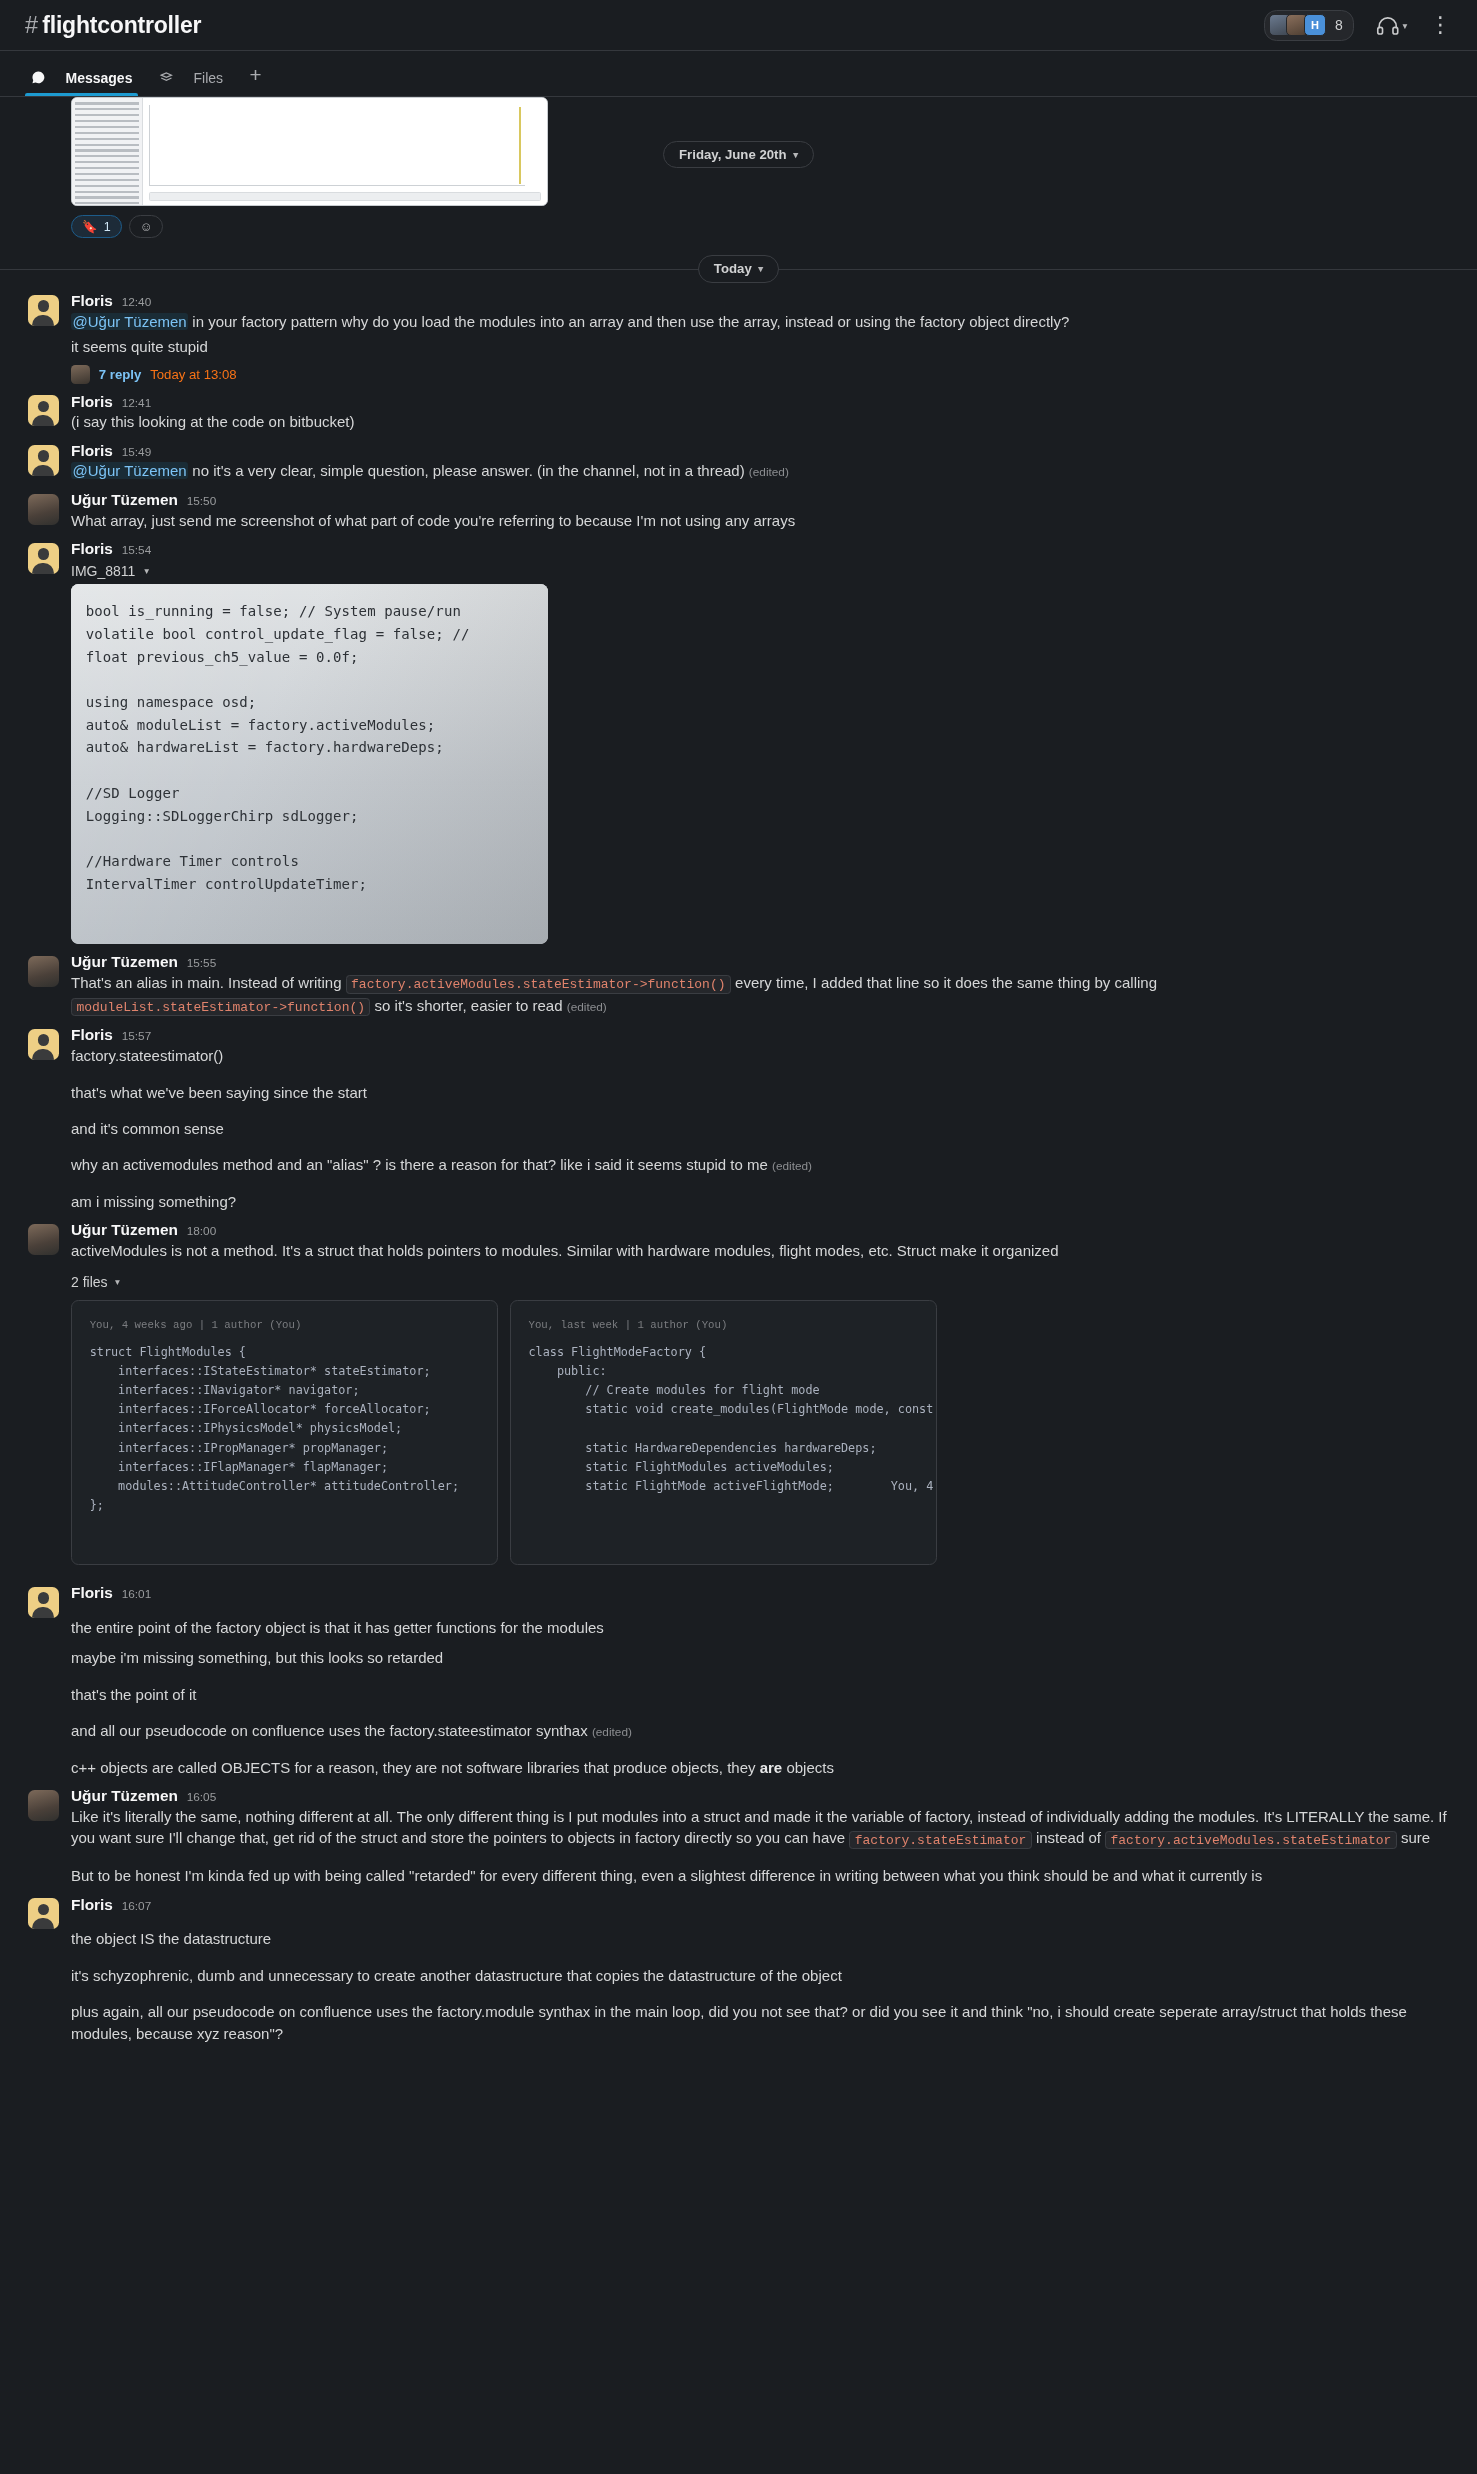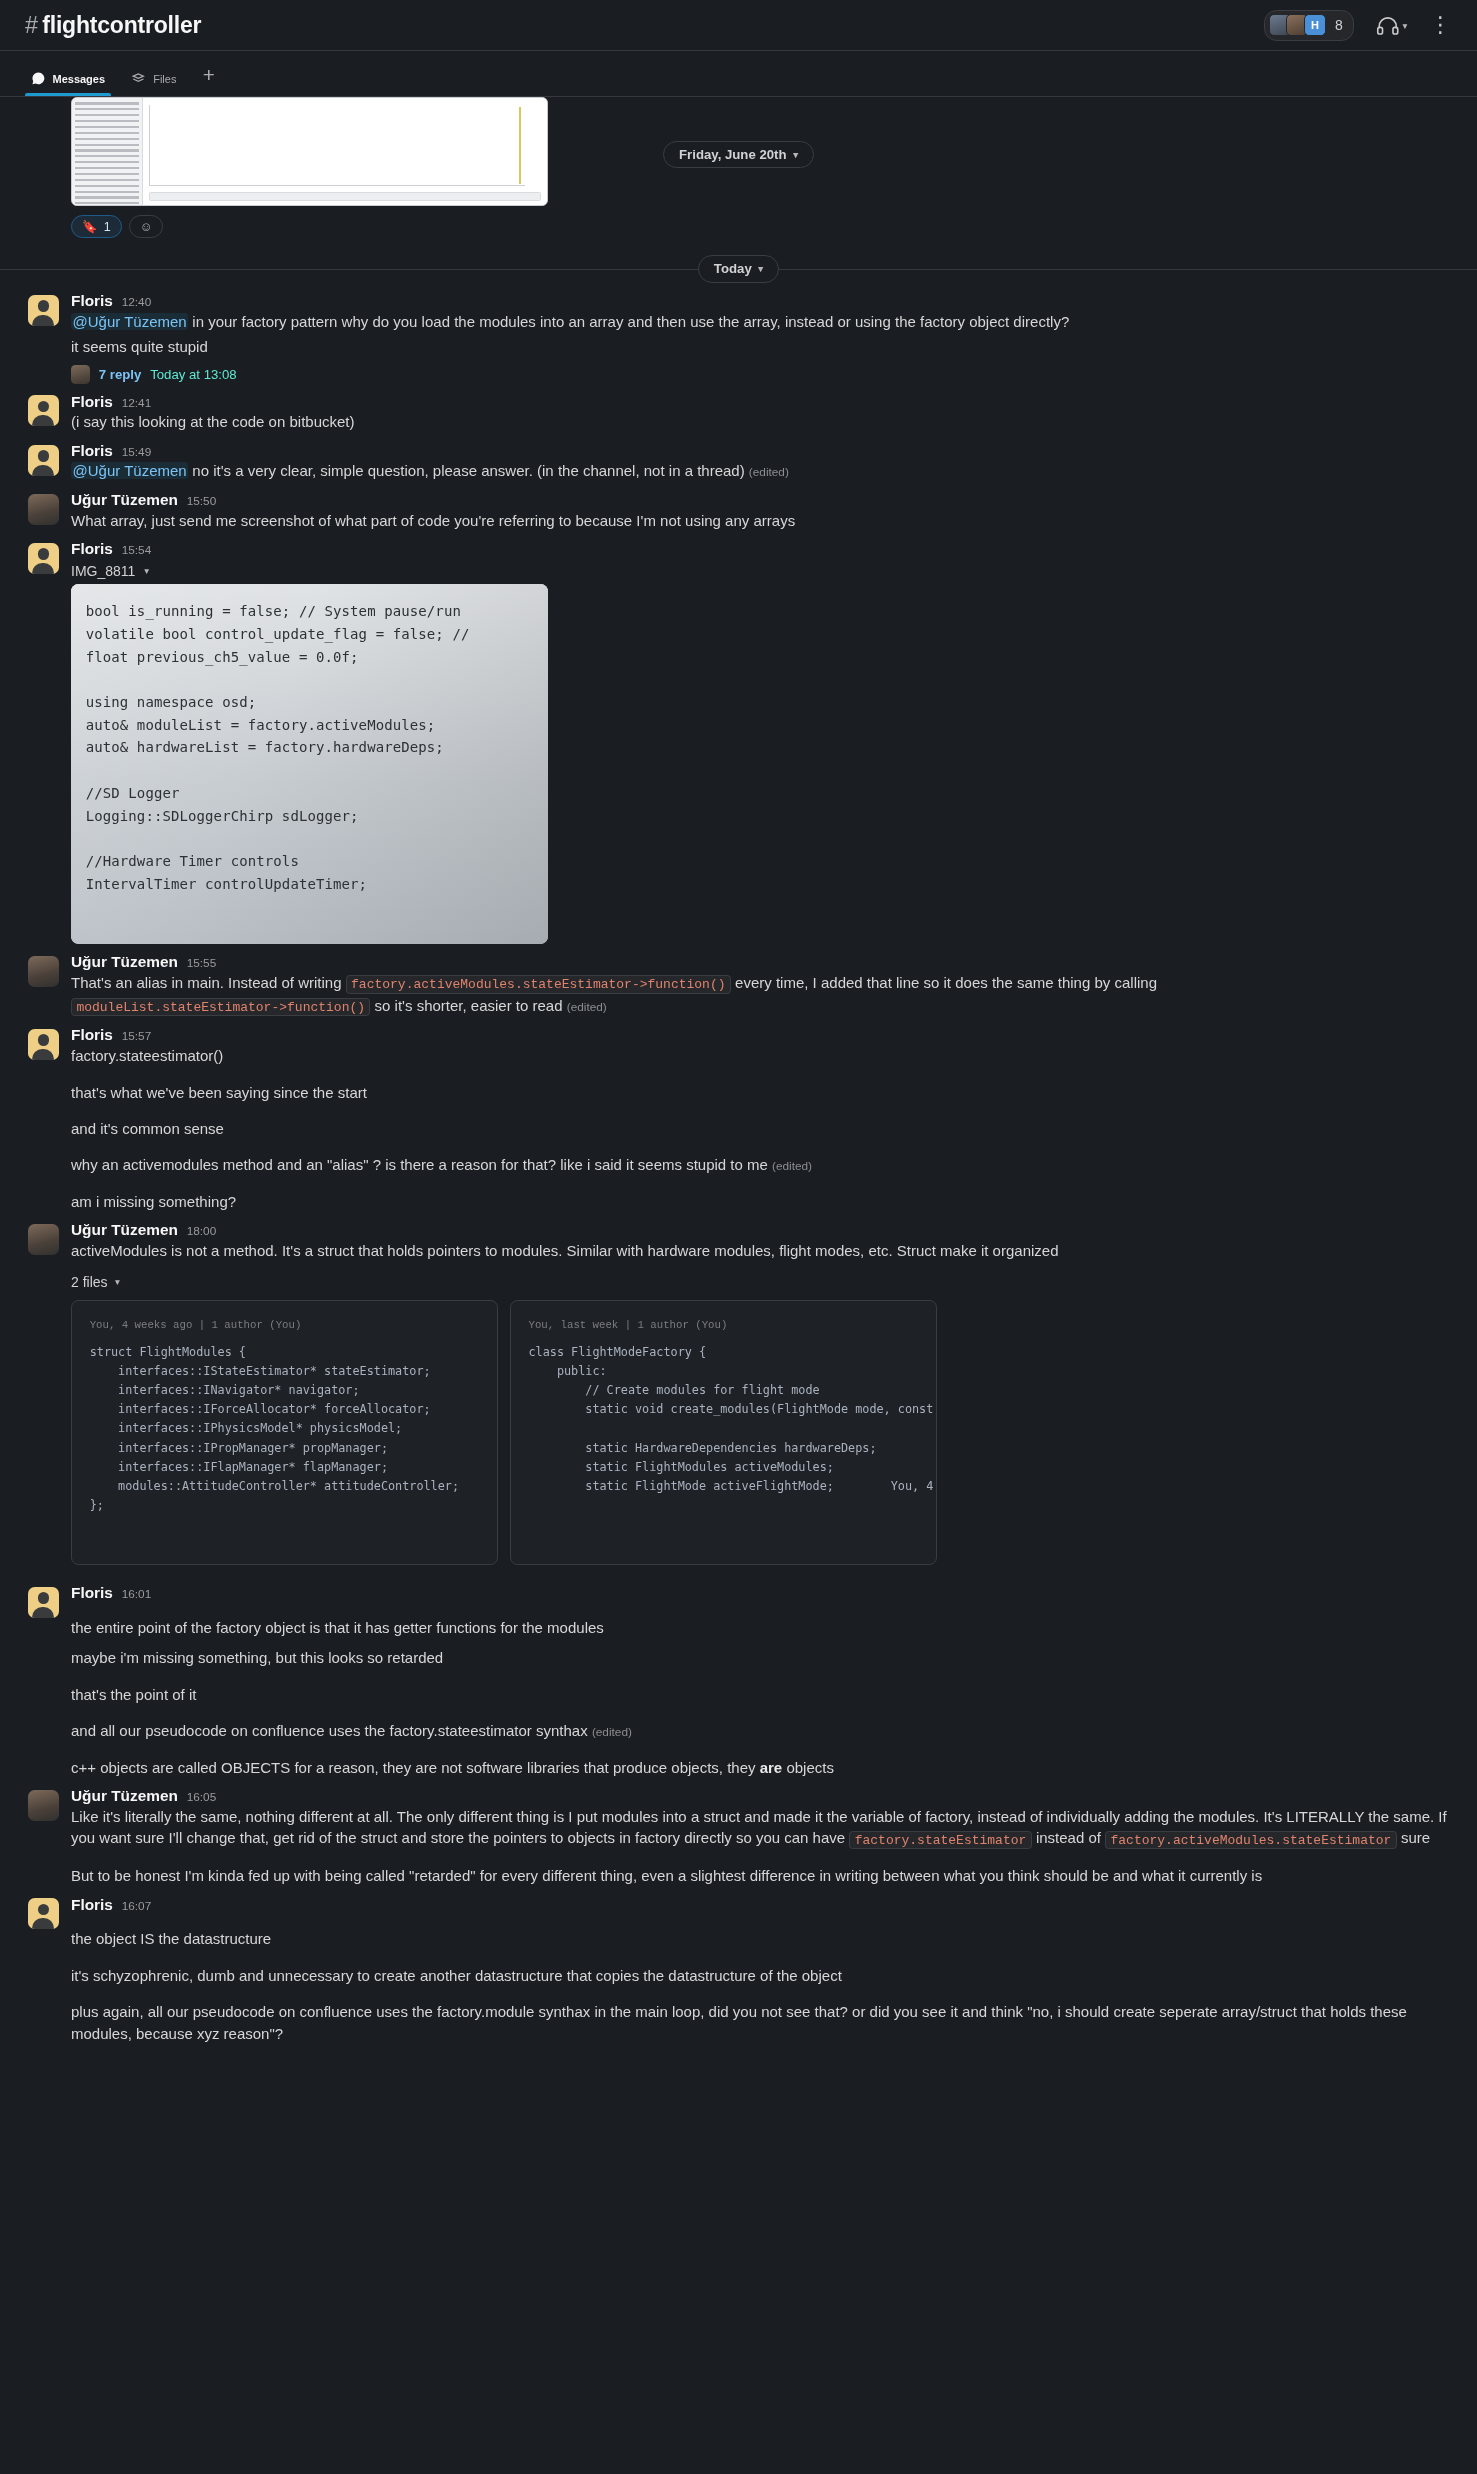--- a/index.html
+++ b/index.html
@@ -74,23 +74,23 @@
   
   .tabbar {
     height: 46px;
     display: flex;
     align-items: flex-end;
     padding: 0 22px;
     border-bottom: 0.7px solid #35383d;
     gap: 8.8px;
   }
   .tab {
-    display: flex; align-items: center; gap: 7px;
+    display: flex; align-items: center; gap: 20px;
     padding: 0 8.8px 8.8px 8.8px;
-    font-size: 11px;
+    font-size: 14px;
     color: #a9abaf;
     cursor: pointer;
     position: relative;
   }
   .tab.active { color: #f7f7f8; font-weight: bold; }
   .tab.active:after {
     content: "";
     position: absolute; left: 2.9px; right: 2.9px; bottom: 0;
     height: 2.9px; background: #1d9bd1; border-radius: 2.2px 2.2px 0 0;
   }
@@ -179,21 +179,21 @@
     cursor: pointer;
   }
   .caret { font-size: 9.6px; color: #b5b6b8; }
 
   
   .thread {
     display: flex; align-items: center; gap: 8.8px;
     margin-top: 7.4px;
   }
   .thread-link { color: #7cc3f5; font-size: 13.2px; font-weight: bold; cursor: pointer; }
-  .thread-meta { color: #5eead4; font-size: 13.2px; }
+  .thread-meta { color: #f97316; font-size: 13.2px; }
 
   
   .reactions { display: flex; gap: 7.4px; margin-top: 8.8px; }
   .reaction {
     display: flex; align-items: center; gap: 5.9px;
     background: #1d2b38;
     border: 0.7px solid #1d5c8a;
     border-radius: 11.8px;
     padding: 2.9px 10.3px;
     font-size: 12.5px;

